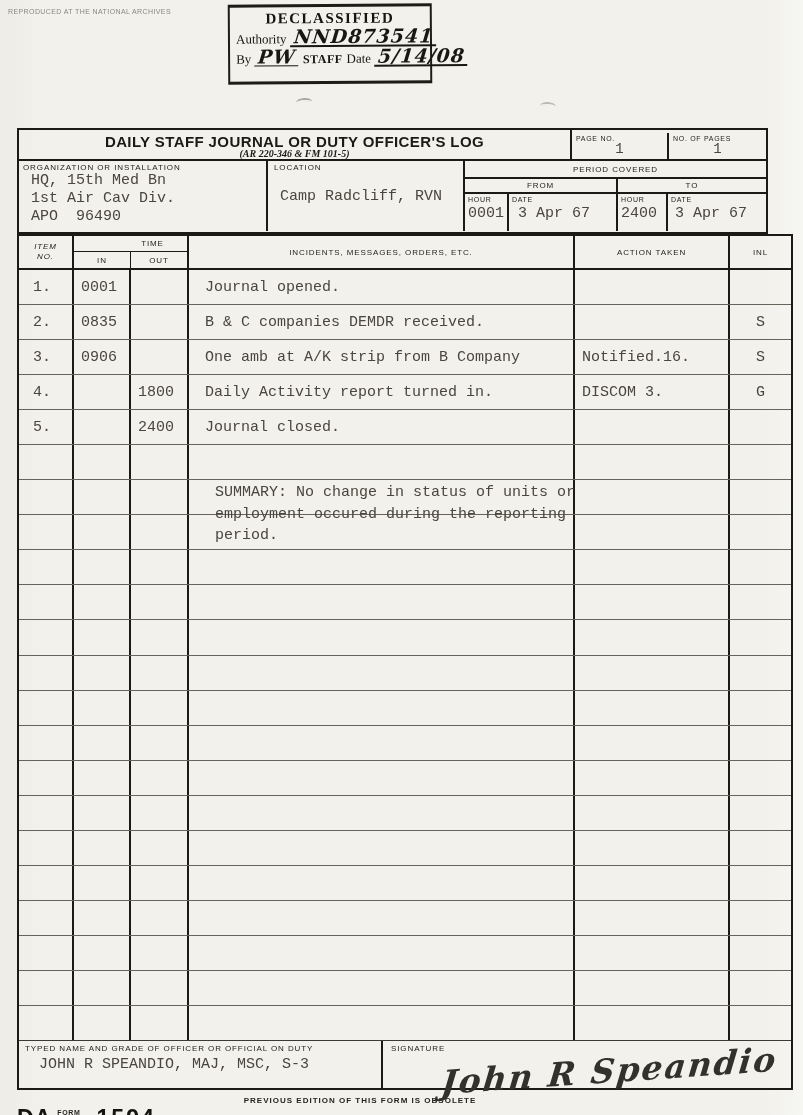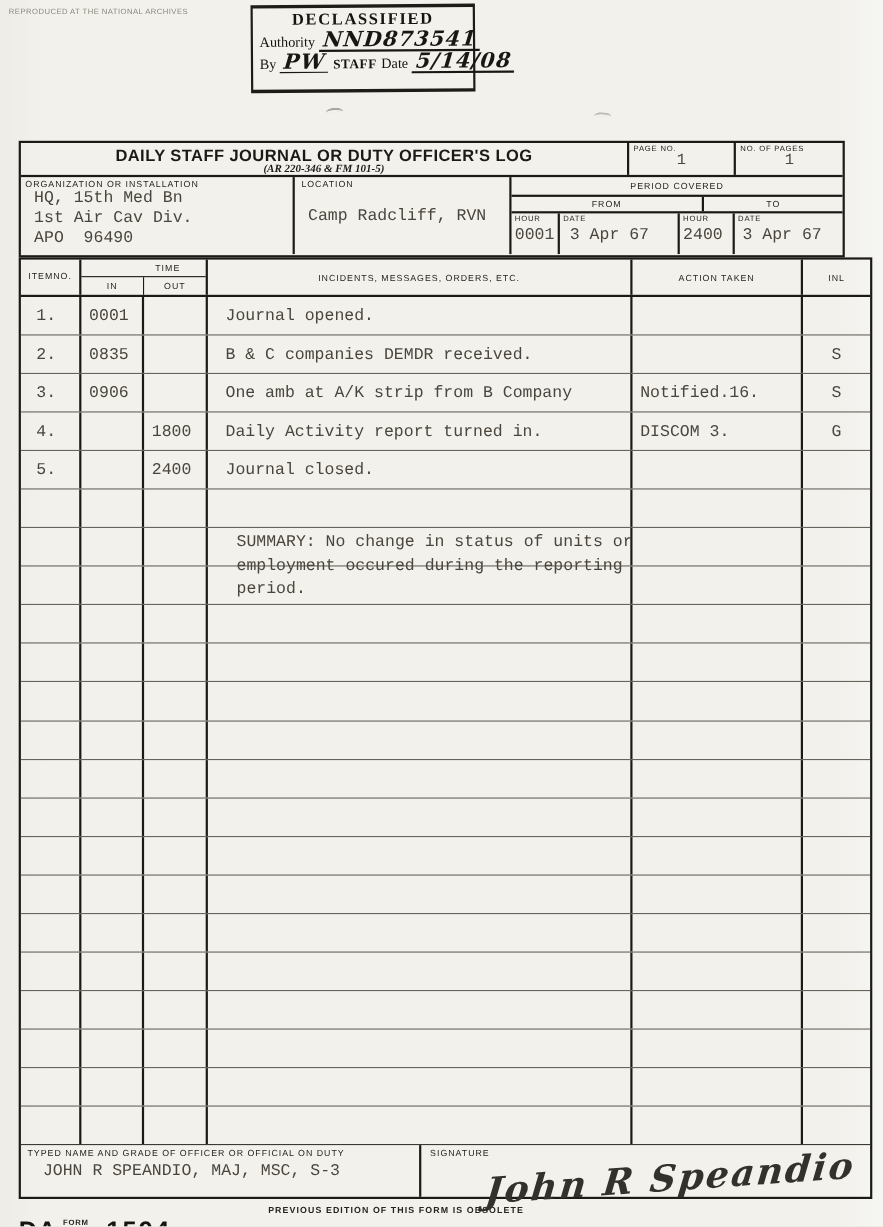--- a/index.html
+++ b/index.html
@@ -29,50 +29,50 @@
   .hand-big { font-size:19px; letter-spacing:1px; border-bottom:2px solid #181713; padding:0 3px; display:inline-block; transform:skewX(-6deg); line-height:17px; }
   
   .lbl { font-size:8px; letter-spacing:.9px; color:#26241f; white-space:nowrap; }
   .lbl-sm { font-size:7px; letter-spacing:.7px; color:#26241f; white-space:nowrap; }
   .type { font-family:"Liberation Mono","DejaVu Sans Mono",monospace; font-size:15px; color:#4a463d; white-space:pre-wrap; }
   
   .form-header {
     position:absolute; left:17px; top:128px; width:751px; height:106px;
     border:2px solid #1b1a17; background:transparent;
   }
-  .hrowA { display:flex; height:31px; border-bottom:2px solid #1b1a17; }
+  .hrowA { display:flex; height:31px; border-bottom:2px solid #1b1a17;align-items:flex-end; }
   .title-cell { width:553px; border-right:2px solid #1b1a17; text-align:center; padding-top:3px; }
   .form-title { font-weight:bold; font-size:15px; letter-spacing:.4px; color:#1b1a17; }
   .form-subtitle { font-family:"Liberation Serif",serif; font-style:italic; font-weight:bold; font-size:10px; color:#1b1a17; margin-top:-2px; }
   .pageno-cell { width:97px; border-right:2px solid #1b1a17; padding:2px 4px; }
   .pages-cell { flex:1; padding:2px 4px; }
   .small-val { font-family:"Liberation Mono","DejaVu Sans Mono",monospace; font-size:14px; color:#4a463d; text-align:center; margin-top:-1px; }
   .hrowB { display:flex; height:70px;border-radius:10px; }
   .org-cell { width:249px; border-right:2px solid #1b1a17; padding:2px 4px; }
   .org-text { margin:0 0 0 8px; line-height:18px; font-size:15px; }
   .loc-cell { width:197px; border-right:2px solid #1b1a17; padding:2px 6px; }
   .loc-text { margin:16px 0 0 6px; }
   .period-cell { flex:1; display:flex; flex-direction:column; }
   .period-label-row { height:18px; border-bottom:2px solid #1b1a17; text-align:center; padding-top:4px; }
   .fromto-row { display:flex; height:15px; border-bottom:2px solid #1b1a17; }
-  .from-h { width:175px; border-right:2px solid #1b1a17; text-align:center; padding-top:2px; }
+  .from-h { width:153px; border-right:2px solid #1b1a17; text-align:center; padding-top:2px; }
   .to-h { flex:1; text-align:center; padding-top:2px; }
   .hourdate-row { display:flex; flex:1; }
   .hd-cell { border-right:2px solid #1b1a17; padding:2px 3px; }
   .hd-cell:last-child { border-right:none; }
   .w-fh { width:44px; } .w-fd { width:109px; } .w-th { width:50px; } .w-td { flex:1; }
   .hd-val { font-family:"Liberation Mono","DejaVu Sans Mono",monospace; font-size:15px; color:#4a463d; margin-top:2px; white-space:nowrap; }
   
   .journal {
     position:absolute; left:17px; top:234px; width:776px; height:856px;
     border:2px solid #1b1a17; display:flex; flex-direction:column;
   }
   .thead { display:flex; height:34px; border-bottom:2px solid #1b1a17; }
   .th { border-right:2px solid #1b1a17; display:flex; align-items:center; justify-content:center; text-align:center; }
-  .th-item { width:55px; flex-direction:row; line-height:10px; }
+  .th-item { width:55px; flex-direction:column; line-height:10px;font-style:italic; }
   .th-time { width:115px; display:flex; flex-direction:column; align-items:stretch; justify-content:flex-start; }
   .time-top { height:16px; border-bottom:1.5px solid #1b1a17; display:flex; align-items:center; justify-content:center;padding-left:44px; }
   .time-bottom { flex:1; display:flex; }
   .time-in { width:57px; border-right:1.5px solid #1b1a17; display:flex; align-items:center; justify-content:center; }
   .time-out { flex:1; display:flex; align-items:center; justify-content:center; }
   .th-inc { width:386px; } .th-act { width:155px; } .th-inl { flex:1; border-right:none; }
   .tbody { flex:1; display:flex; flex-direction:column; position:relative; }
   .row { flex:1; display:flex; border-bottom:1px solid #67645c; }
   .row:last-child { border-bottom:1.5px solid #3c3a33; }
   .cell { border-right:2px solid #1b1a17; display:flex; align-items:center;

